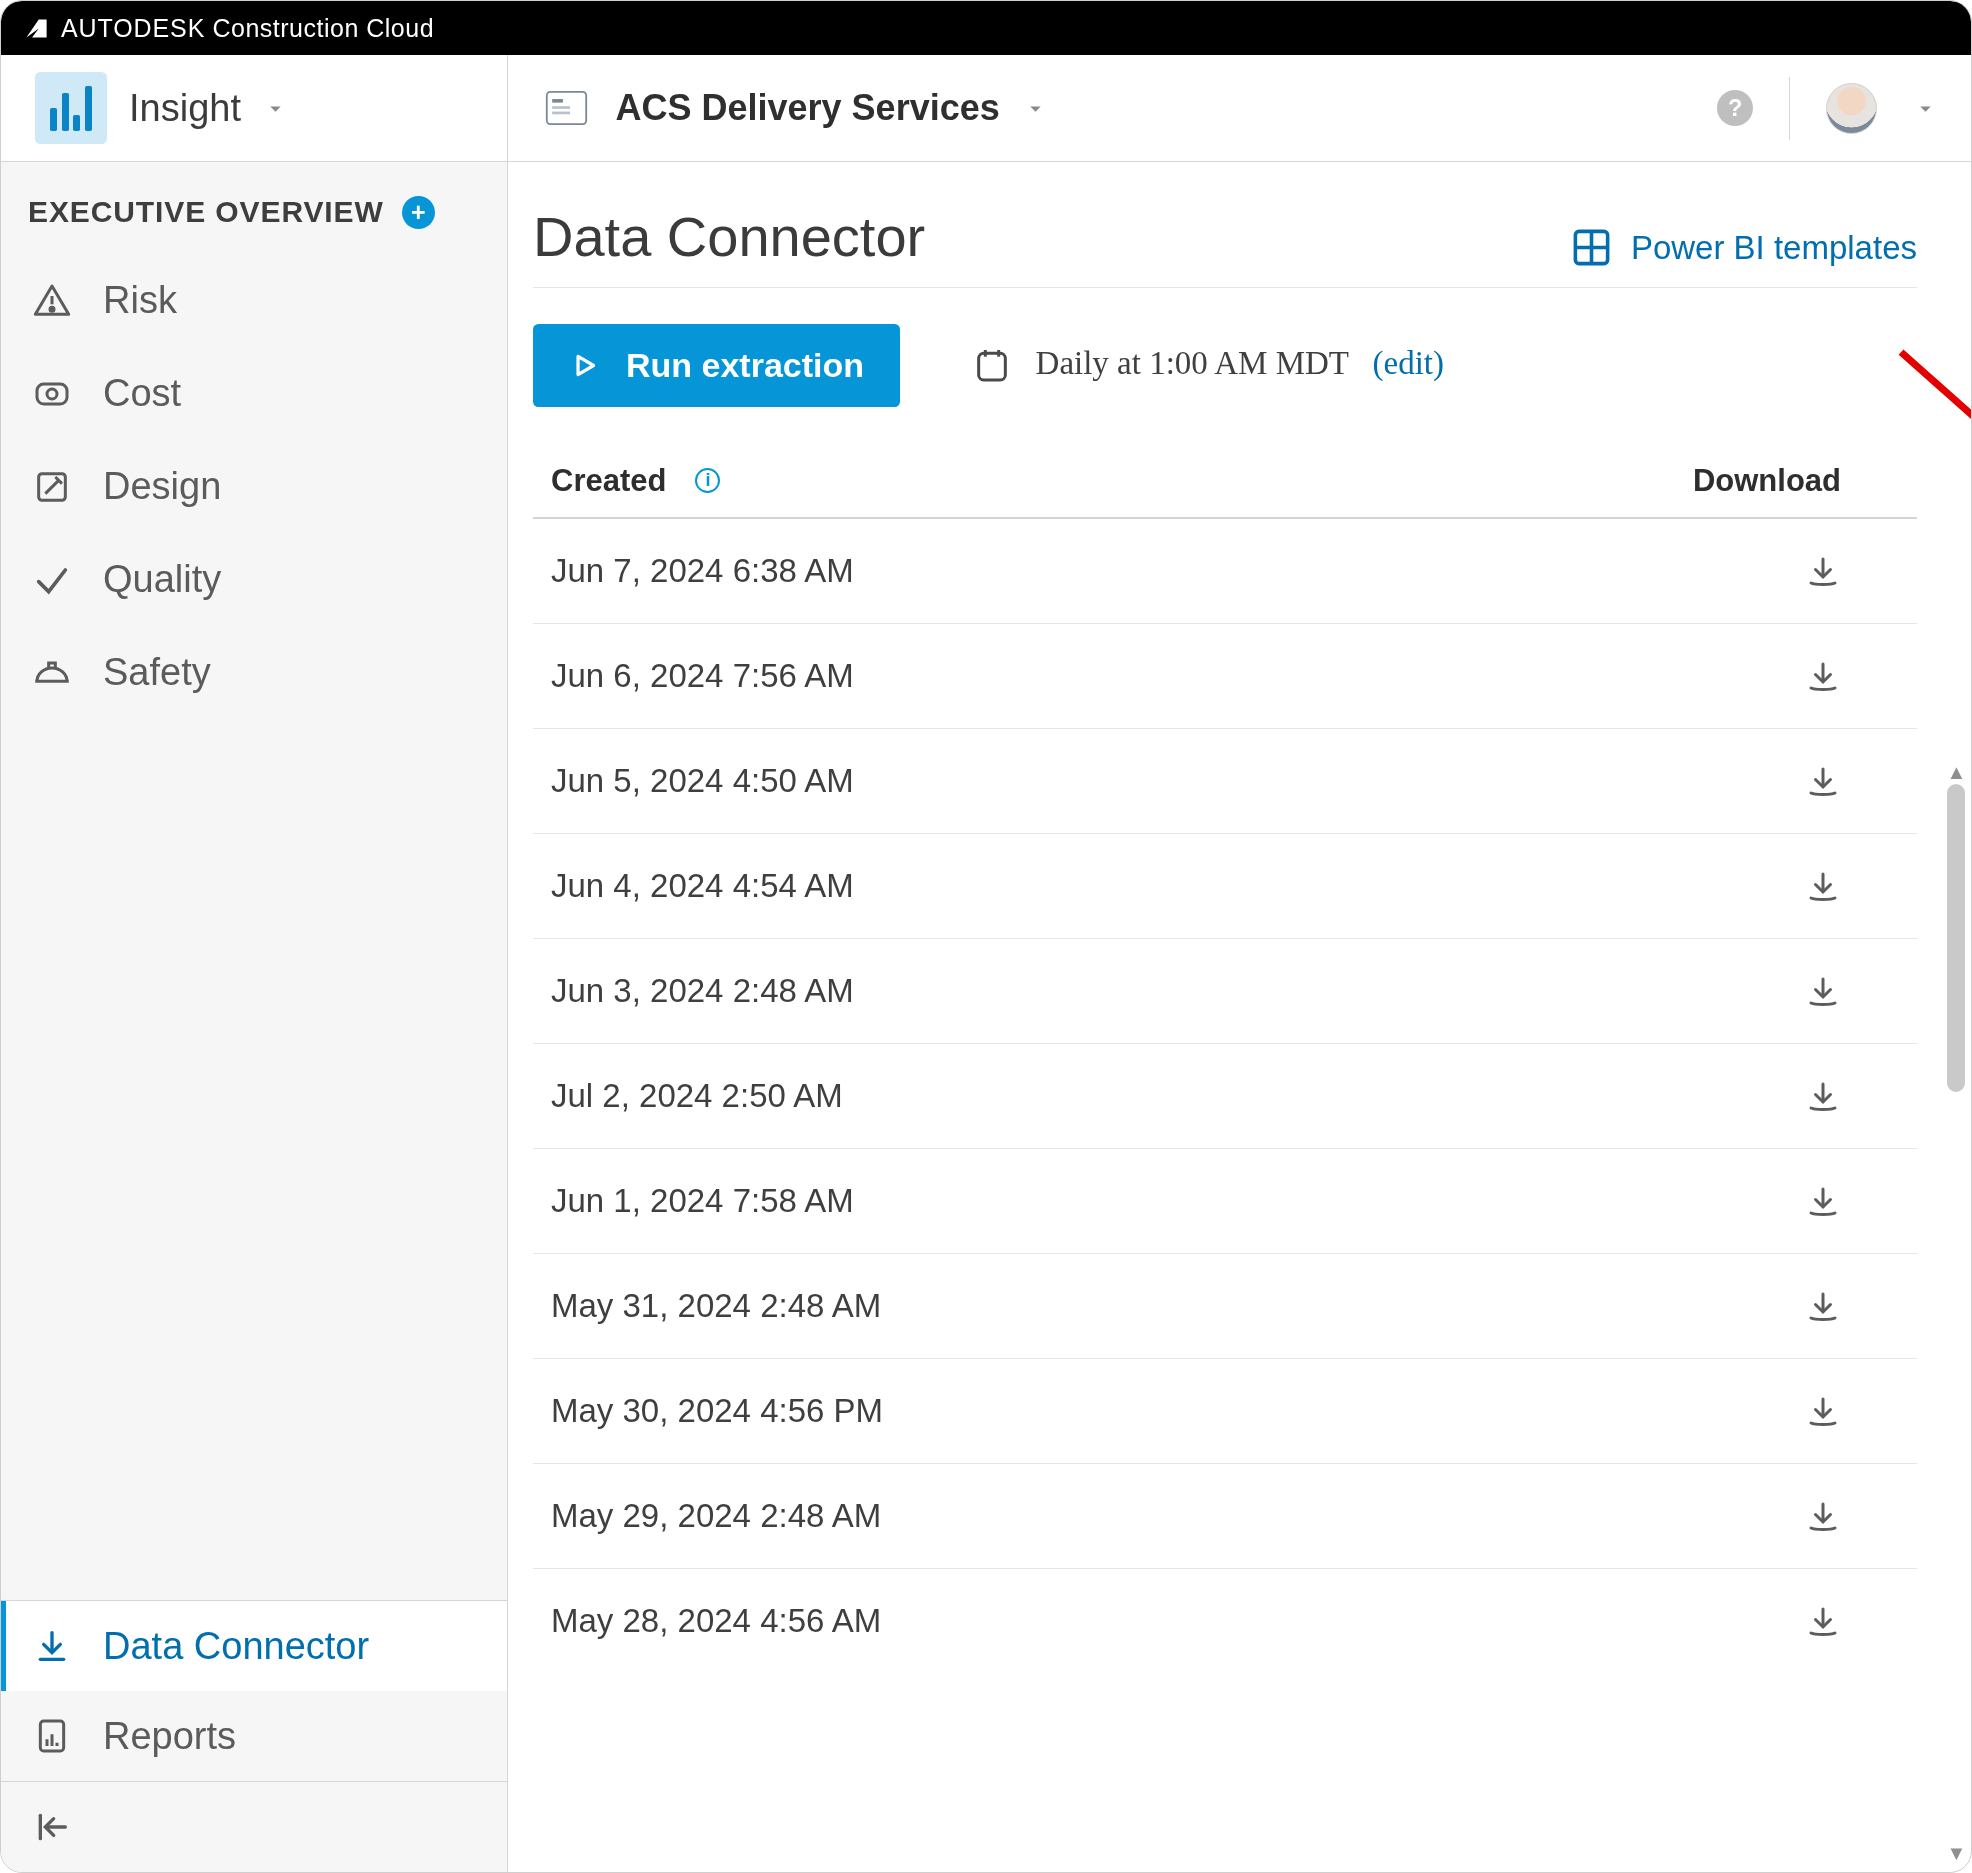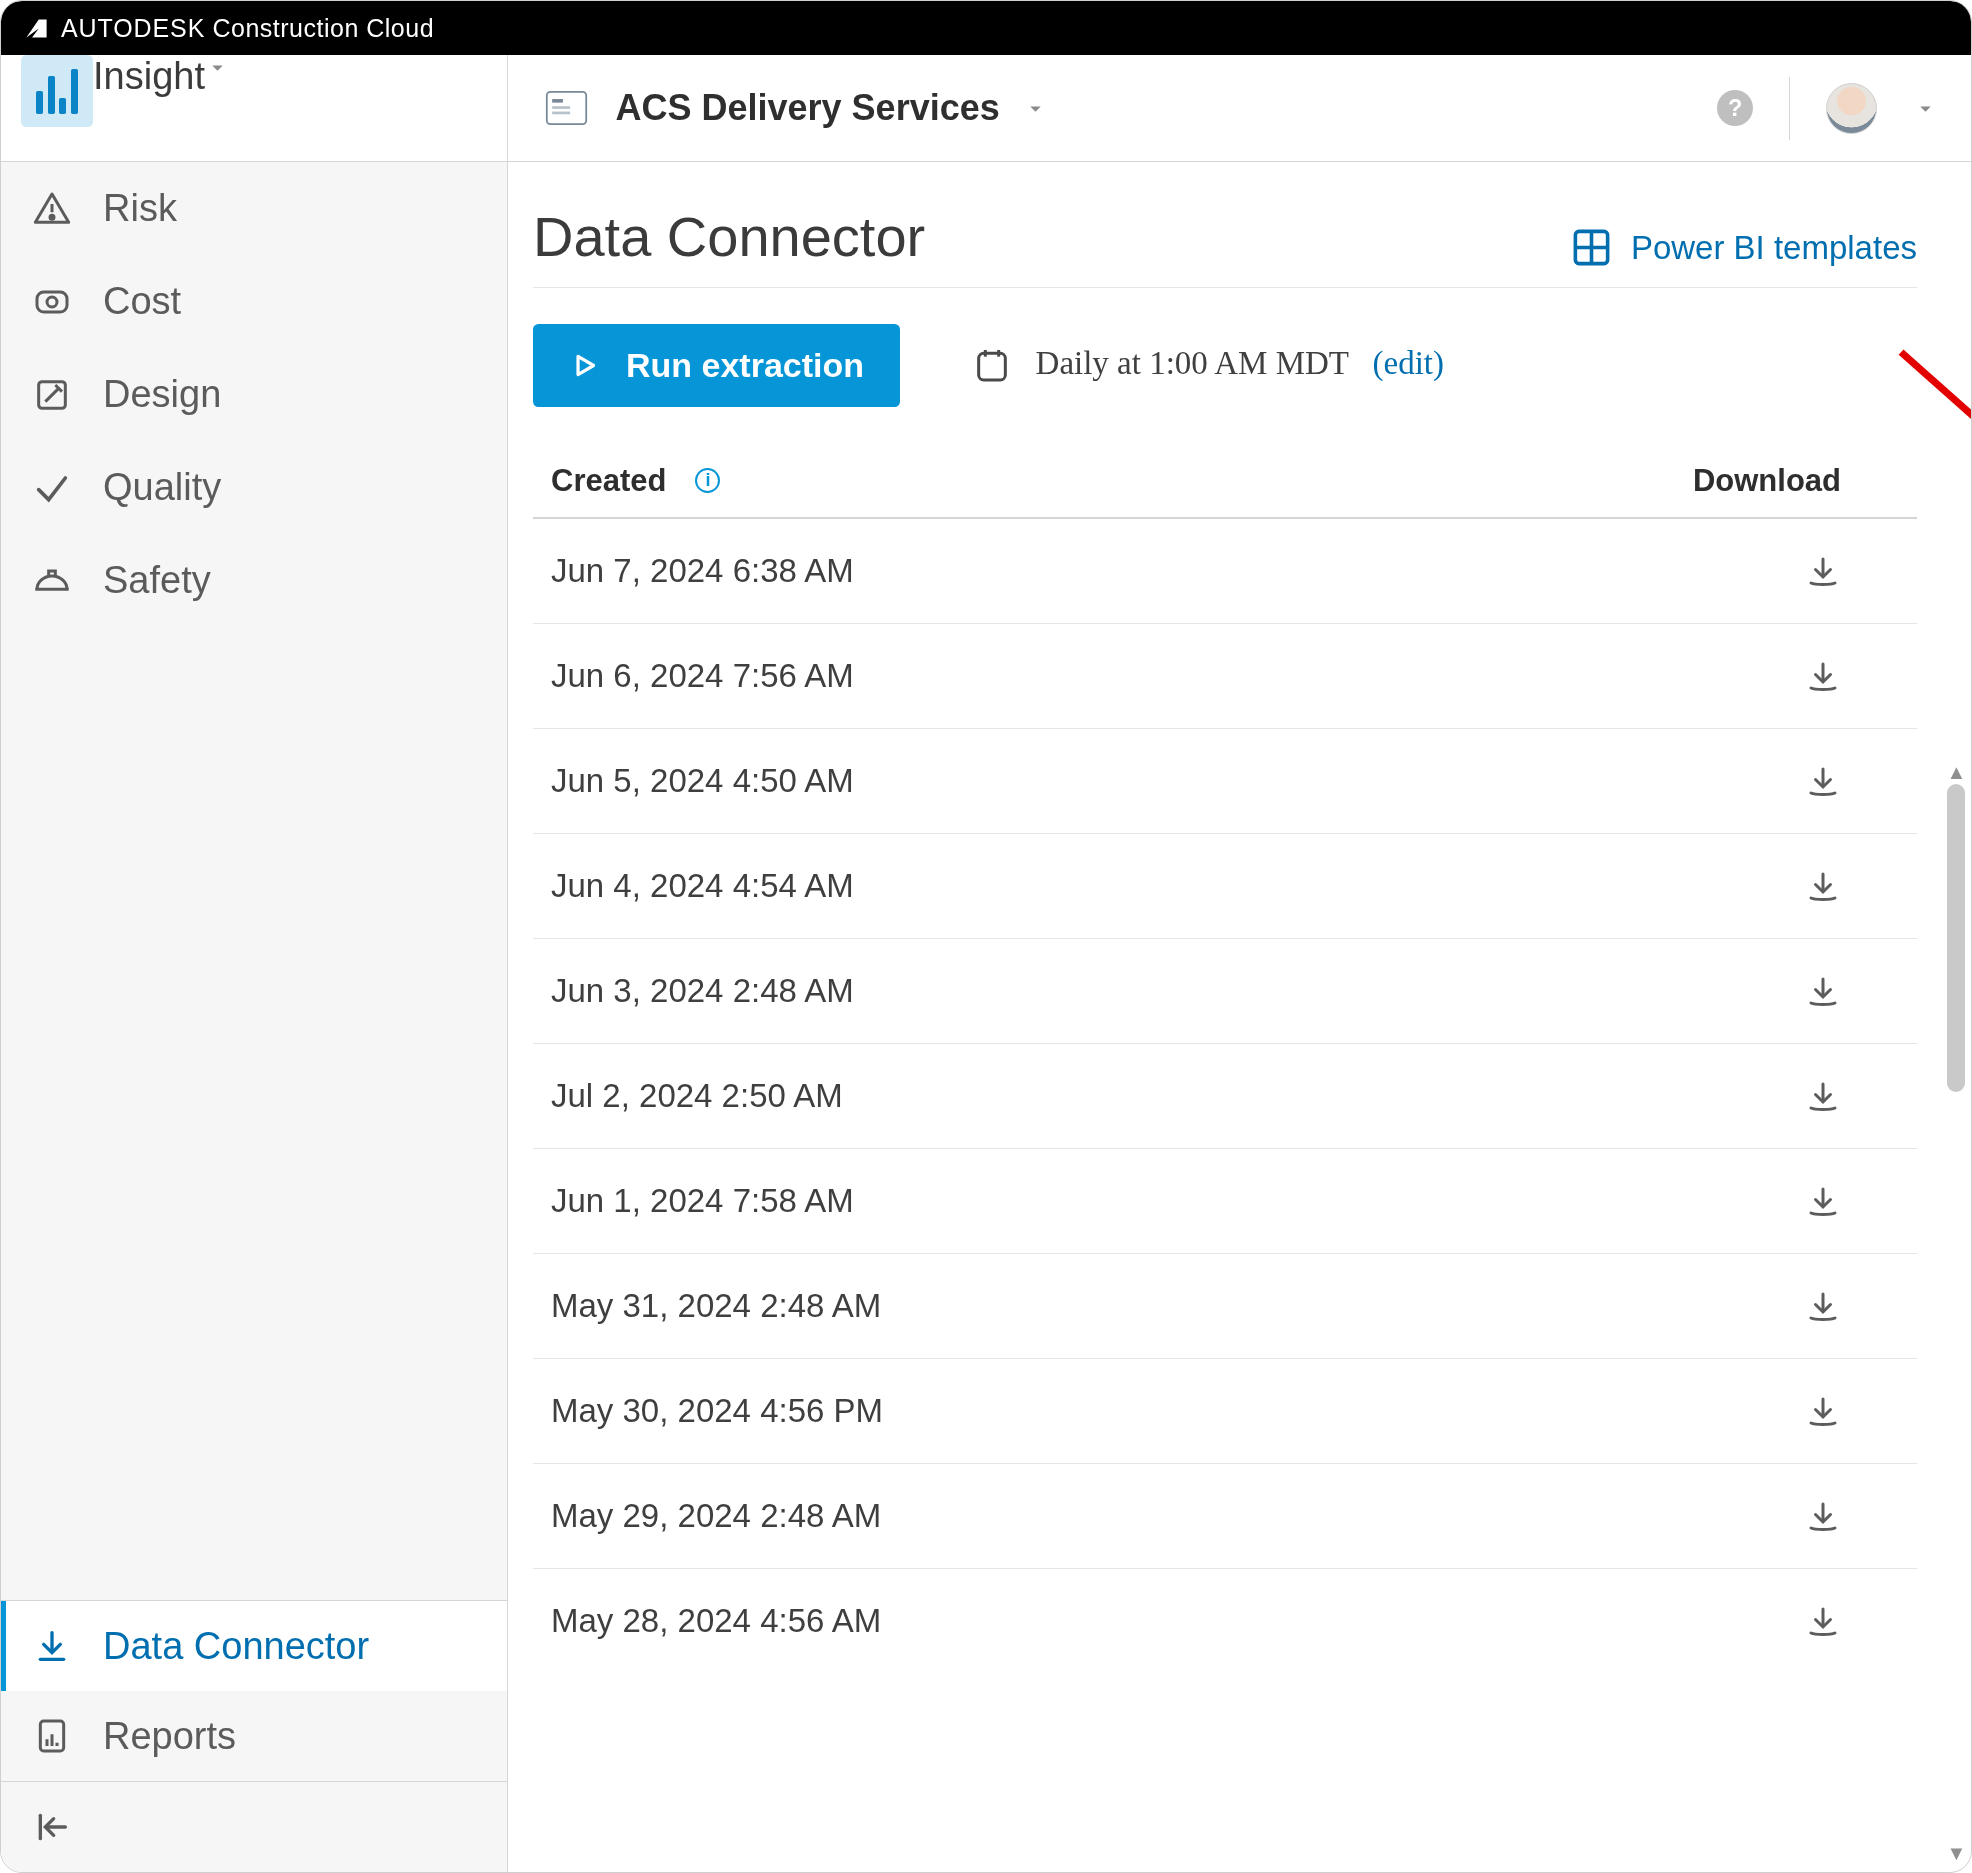--- a/index.html
+++ b/index.html
@@ -47,22 +47,22 @@
   .topbar .brand-strong{font-weight:400;margin-right:7.2px;letter-spacing:0.9px;}
   .topbar .brand-light{font-weight:300;}
 
   .header{
     height:107px;
     display:flex;
     align-items:center;
     border-bottom:0.9px solid var(--header-border);
   }
   .module-switch{
-    display:flex;
-    padding-left:20px;
+    display:flex;align-items:center;gap:22px;
+    padding-left:34px;
     width:507px;
     height:100%;
     border-right:0.9px solid var(--header-border);
   }
   .module-icon{
     width:72px;height:72px;border-radius:5.4px;
     background:#cfe9f7;
     display:flex;align-items:flex-end;justify-content:center;
     padding-bottom:12.7px;gap:4.5px;
   }
@@ -246,20 +246,24 @@
     <span class="caret">
       <svg width="25" height="25" viewBox="0 0 24 24" fill="currentColor">
           <path d="M7 10l5 5 5-5z"></path>
         </svg>
     </span>
   </div>
 </div>
 
 <div class="layout">
   <aside class="sidebar">
+    <div class="overview">
+      <span class="overview-label">EXECUTIVE OVERVIEW</span>
+      <span class="plus-badge">+</span>
+    </div>
     <ul class="nav">
       <li>
         <span class="icon">
           <svg width="40" height="40" viewBox="0 0 24 24" fill="none" stroke="currentColor" stroke-width="1.8" stroke-linejoin="round">
               <path d="M12 3 L22 20 H2 Z"></path>
               <line x1="12" y1="9" x2="12" y2="14"></line>
               <circle cx="12" cy="17" r="1.2" fill="currentColor"></circle>
             </svg>
         </span>
         <span class="nav-label">Risk</span>

